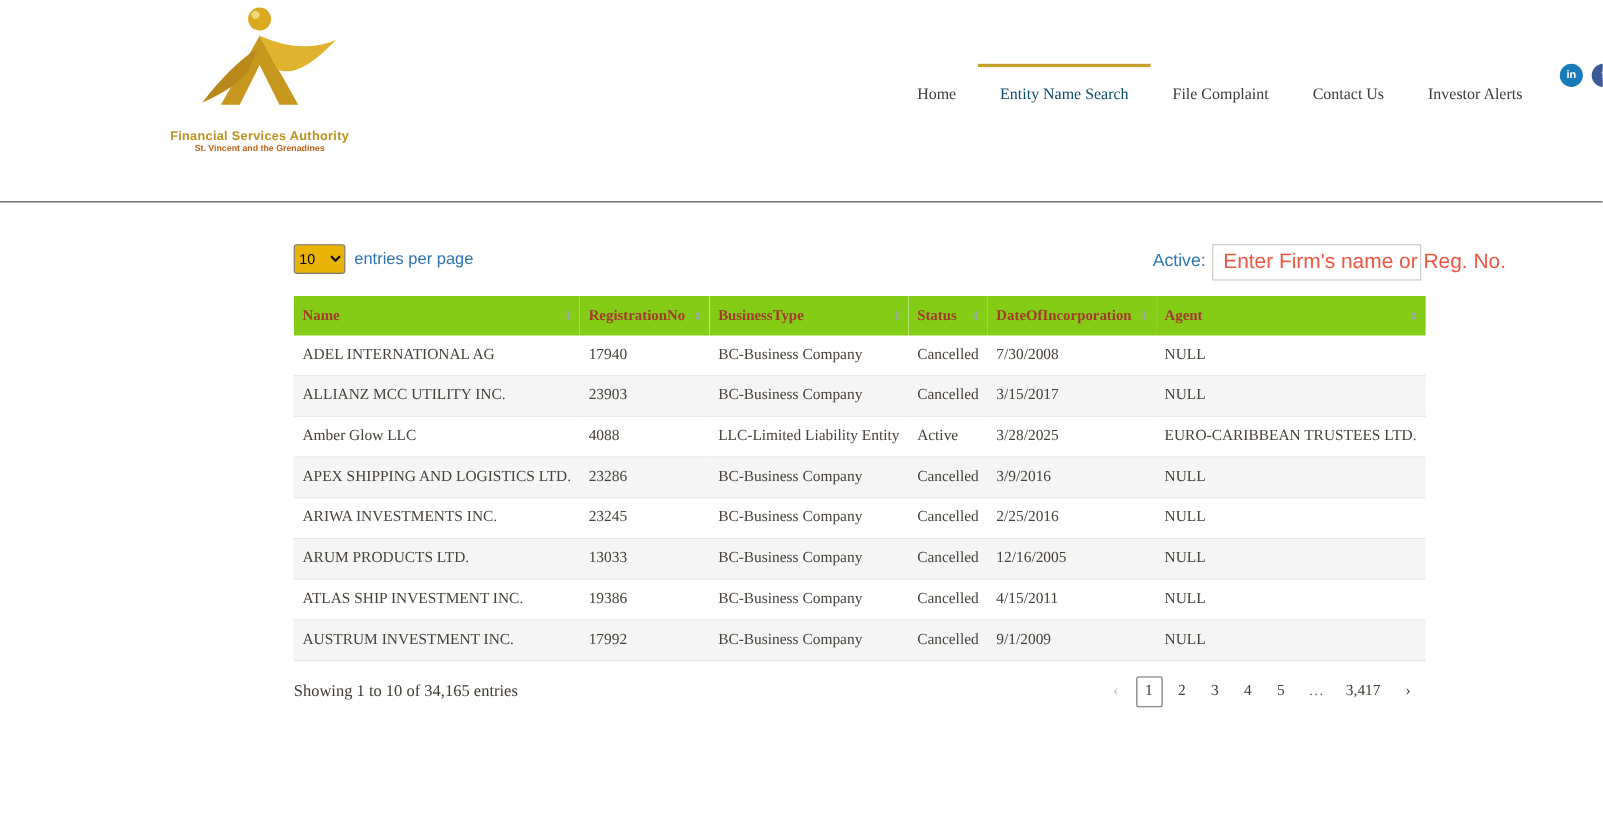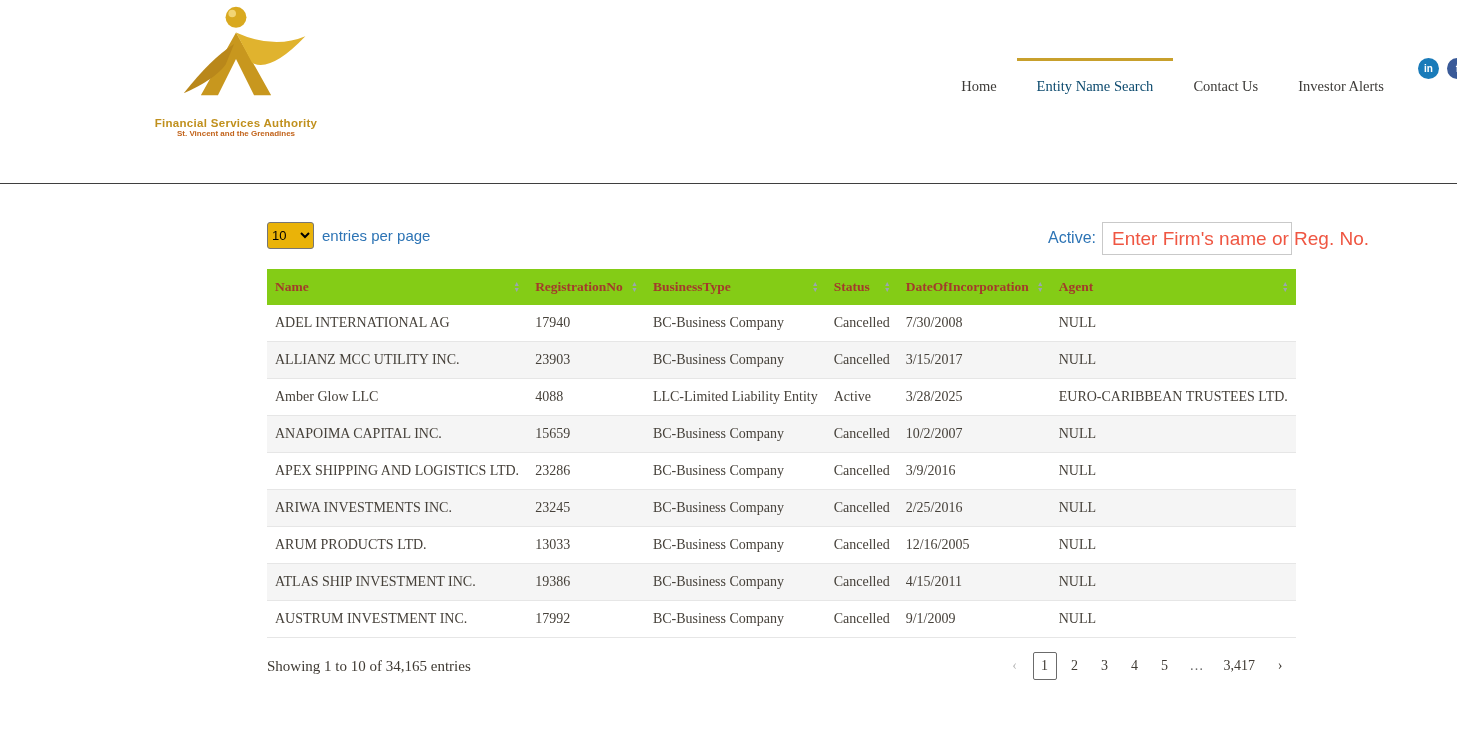--- a/index.html
+++ b/index.html
@@ -134,20 +134,21 @@
       <path d="M73,42 Q48,58 20,94 Q52,80 64,64 Z" fill="#b9871a"></path>
     </svg>
     <div class="logo-text1">Financial Services Authority</div>
     <div class="logo-text2">St. Vincent and the Grenadines</div>
   </div>
 
   <div class="header-right">
     <div class="nav">
       <a>Home</a>
       <a class="active">Entity Name Search</a>
+      <a>File Complaint</a>
       <a>Contact Us</a>
       <a>Investor Alerts</a>
     </div>
     <div class="social">
       <span class="icon-circle linkedin">in</span>
       <span class="icon-circle facebook">f</span>
     </div>
   </div>
 </div>
 
@@ -206,28 +207,20 @@
         </tr>
         <tr>
           <td>Amber Glow LLC</td>
           <td>4088</td>
           <td>LLC-Limited Liability Entity</td>
           <td>Active</td>
           <td>3/28/2025</td>
           <td>EURO-CARIBBEAN TRUSTEES LTD.</td>
         </tr>
         <tr>
-          <td>ANAPOIMA CAPITAL INC.</td>
-          <td>15659</td>
-          <td>BC-Business Company</td>
-          <td>Cancelled</td>
-          <td>10/2/2007</td>
-          <td>NULL</td>
-        </tr>
-        <tr>
           <td>APEX SHIPPING AND LOGISTICS LTD.</td>
           <td>23286</td>
           <td>BC-Business Company</td>
           <td>Cancelled</td>
           <td>3/9/2016</td>
           <td>NULL</td>
         </tr>
         <tr>
           <td>ARIWA INVESTMENTS INC.</td>
           <td>23245</td>

